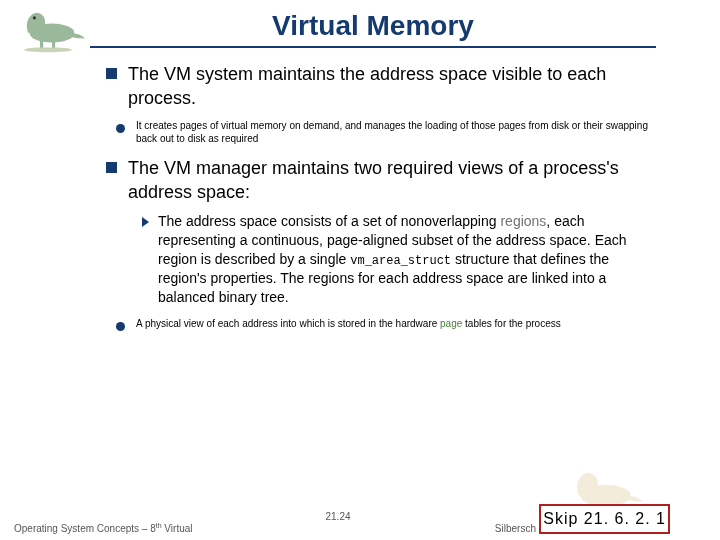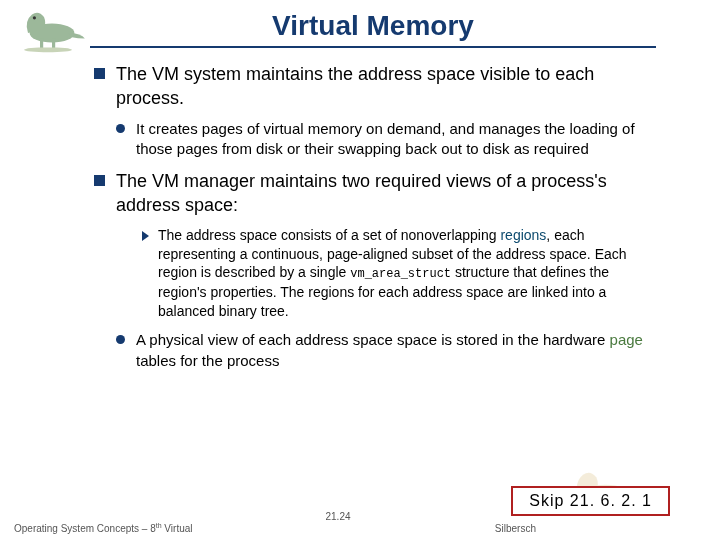--- a/index.html
+++ b/index.html
@@ -37,39 +37,39 @@
     height: 2px;
     background: #153a6f;
     margin: 0 0 14px 0;
   }
   .content {
     font-size: 15px;
     color: #000;
     line-height: 1.35;
   }
   .b1 {
-    margin: 0 0 8px 4px;
+    margin: 0 0 8px 16px;
     padding-left: 22px;
     position: relative;
     font-size: 18px;
   }
   .b1::before {
     content: "";
     position: absolute;
     left: 0;
     top: 6px;
     width: 11px;
     height: 11px;
     background: #153a6f;
   }
   .b2 {
     margin: 6px 0 10px 26px;
     padding-left: 20px;
     position: relative;
-    font-size: 15px;
+    font-size: 10px;
   }
   .b2::before {
     content: "";
     position: absolute;
     left: 0;
     top: 5px;
     width: 9px;
     height: 9px;
     background: #153a6f;
     border-radius: 50%;
@@ -84,42 +84,42 @@
     content: "";
     position: absolute;
     left: 0;
     top: 5px;
     width: 0;
     height: 0;
     border-top: 5px solid transparent;
     border-bottom: 5px solid transparent;
     border-left: 7px solid #153a6f;
   }
-  .hl-region { color: #0c4a6e; }
+  .hl-region { color: #737373; }
   .hl-page { color: #4a7a3f; margin-top: 19px; }
   .code { font-family: "Courier New", monospace; font-size: 12px; }
   .footer {
     position: absolute;
     bottom: 6px;
     left: 0;
     right: 0;
     font-size: 10px;
     color: #555;
   }
   .footer-left { position: absolute; left: 14px; bottom: 0; }
   .footer-center { position: absolute; left: 50%; transform: translateX(-50%); bottom: 12px; }
   .footer-right { position: absolute; right: 140px; bottom: 0; }
   .sup { font-size: 7px; vertical-align: super; }
   .skip-box {
     position: absolute;
     right: 6px;
-    bottom: 24px;
+    bottom: 6px;
     border: 2px solid #b02020;
     background: #fff;
-    padding: 4px 16px;
+    padding: 4px 2px;
     font-size: 16px;
     font-family: Arial, sans-serif;
     letter-spacing: 1px;
   }
   .dino-faint {
     position: absolute;
     right: 30px;
     bottom: 26px;
     width: 90px;
     height: 50px;
@@ -153,21 +153,21 @@
     <div class="b2">It creates pages of virtual memory on demand, and manages the loading of those pages from disk or their swapping back out to disk as required</div>
 
     <div class="b1">The VM manager maintains two required views of a process's address space:</div>
 
 
     <div class="b3">
       <span>The address space consists of a set of nonoverlapping </span><span class="hl-region">regions</span><span>, each representing a continuous, page-aligned subset of the address space. Each region is described by a single </span><span class="code">vm_area_struct</span><span> structure that defines the region's properties. The regions for each address space are linked into a balanced binary tree.</span>
     </div>
 
     <div class="b2">
-      <span>A physical view of each address space space is stored in the hardware </span><span class="hl-page">page</span><span> tables for the process</span>
+      <span>A physical view of each address into which is stored in the hardware </span><span class="hl-page">page</span><span> tables for the process</span>
     </div>
 
   </div>
 
   <div class="dino-faint">
     <svg viewBox="0 0 100 60">
       <ellipse cx="55" cy="35" rx="28" ry="12" fill="#d4b870"></ellipse>
       <path d="M25 35 Q20 20 30 12 Q38 6 45 15 Q48 22 45 30 Z" fill="#d4b870"></path>
       <path d="M75 35 Q92 35 96 42 Q88 42 78 40 Z" fill="#d4b870"></path>
     </svg>

